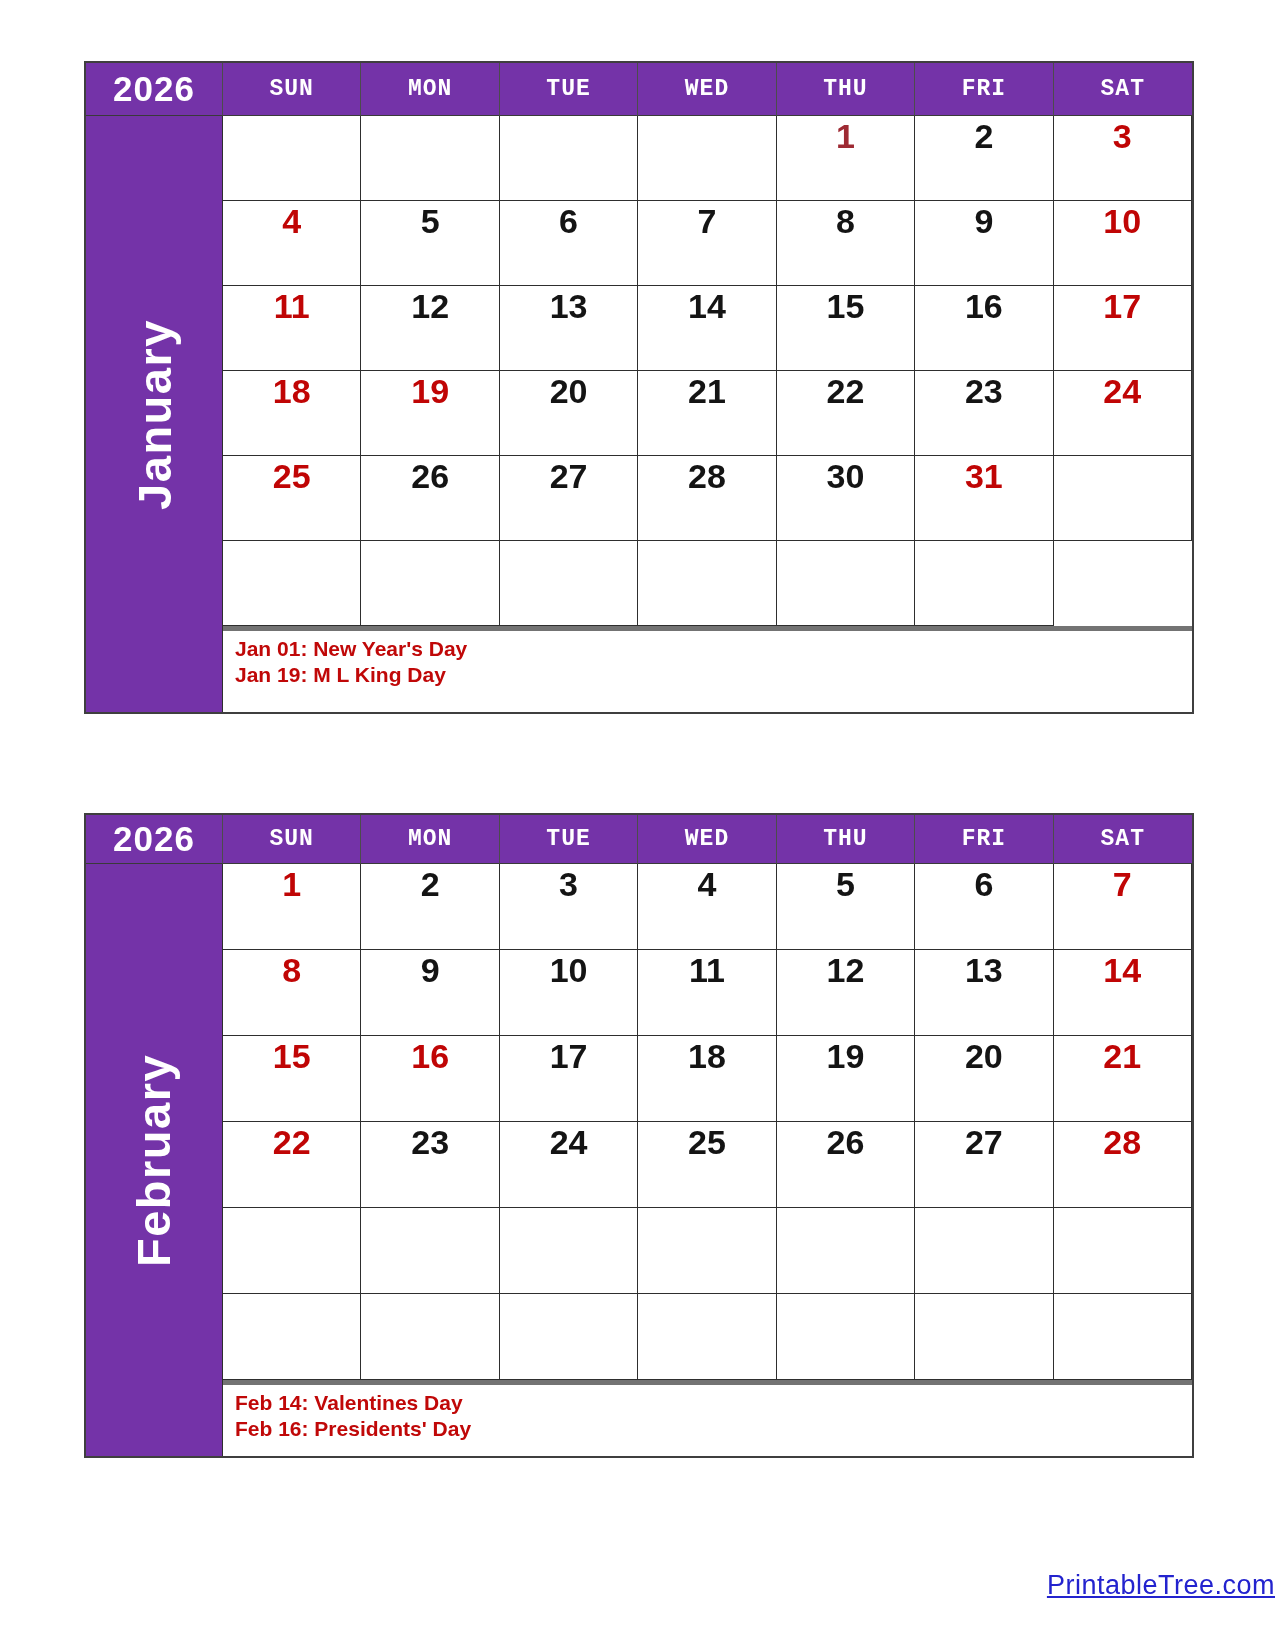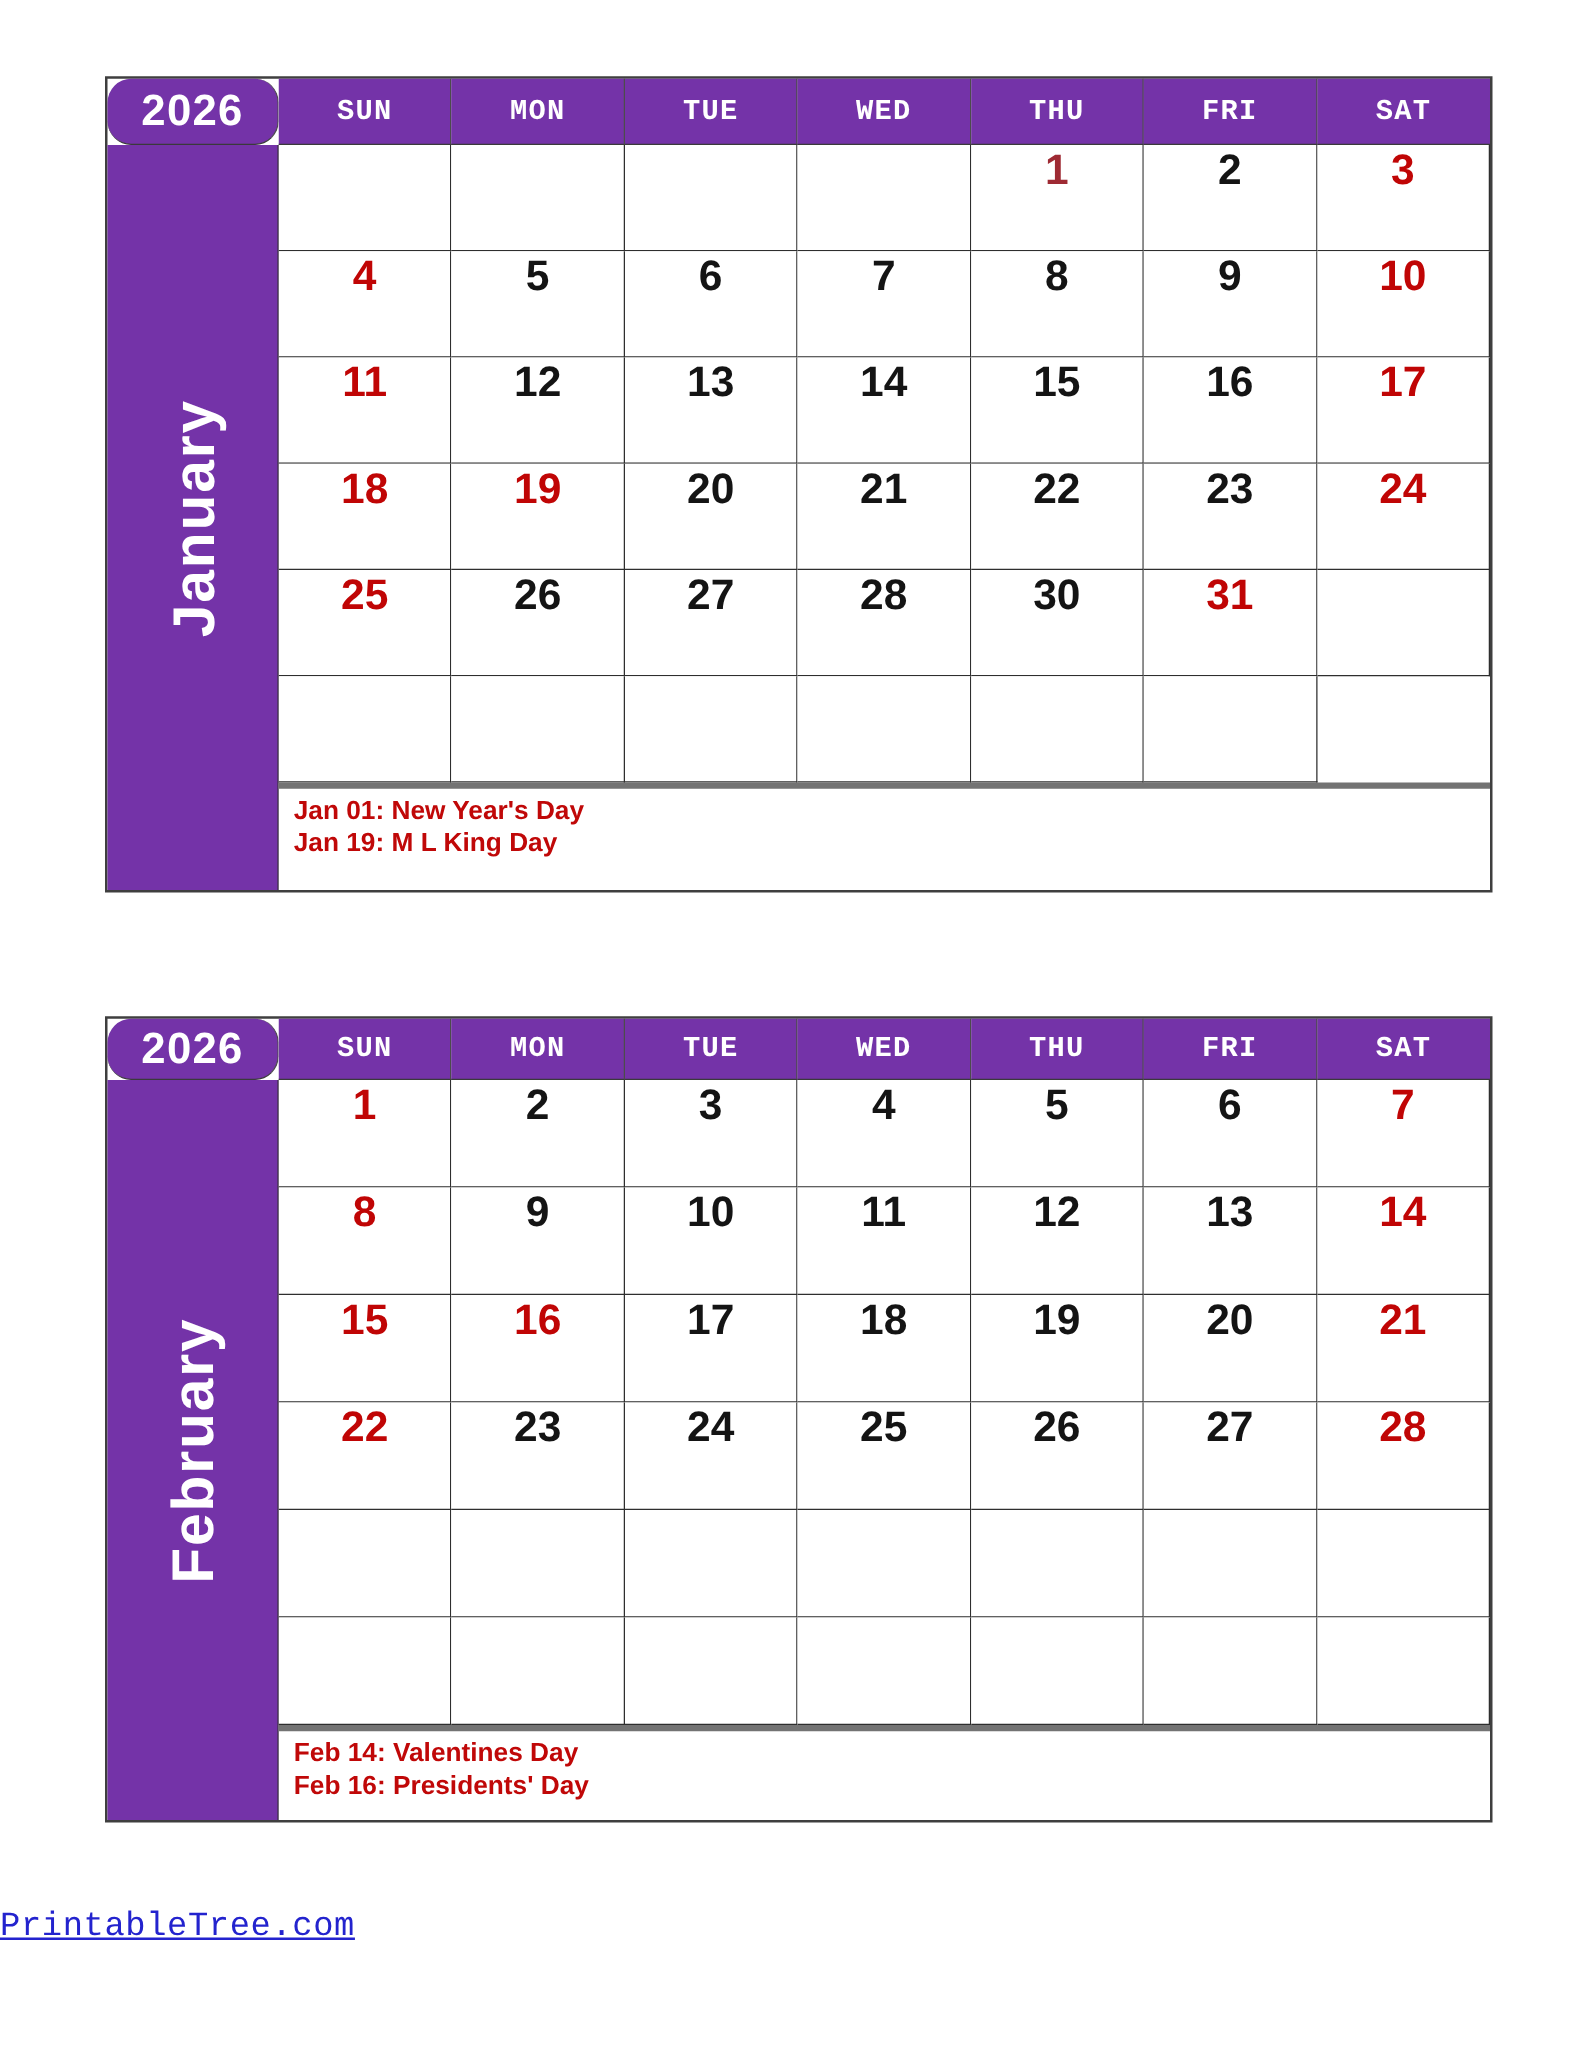--- a/index.html
+++ b/index.html
@@ -28,21 +28,20 @@
   .year-cell {
     grid-column: 1; grid-row: 1;
     background: var(--purple, #7433A8);
     color: #ffffff;
     font-weight: bold;
     font-size: 35px;
     letter-spacing: 1px;
     display: flex; align-items: center; justify-content: center;
     border-right: 1px solid #4c4c4c;
     border-bottom: 1px solid #3a3a3a;
-    border-radius: 19px;
   }
 
   .dow-cell {
     background: var(--purple, #7433A8);
     color: #ffffff;
     font-weight: bold;
     font-size: 23px;
     letter-spacing: 1px;
     display: flex; align-items: center; justify-content: center;
     border-right: 1px solid #4c4c4c;
@@ -89,25 +88,24 @@
   }
   .note-line {
     color: var(--note_red, #C00808);
     font-weight: bold;
     font-size: 21px;
     line-height: 26px;
   }
 
   .footer {
     position: absolute;
-    top: 1527px;
+    top: 1570px;
     left: 0;
     width: 100%;
-    text-align: left;
-    font-family: Liberation Mono, monospace;
+    text-align: right;
   }
   .footer-link {
     color: var(--link_blue, #2323CE);
     font-size: 27px;
     letter-spacing: 0.5px;
     text-decoration: underline;
     cursor: pointer;
   }
 </style>
 </head>

